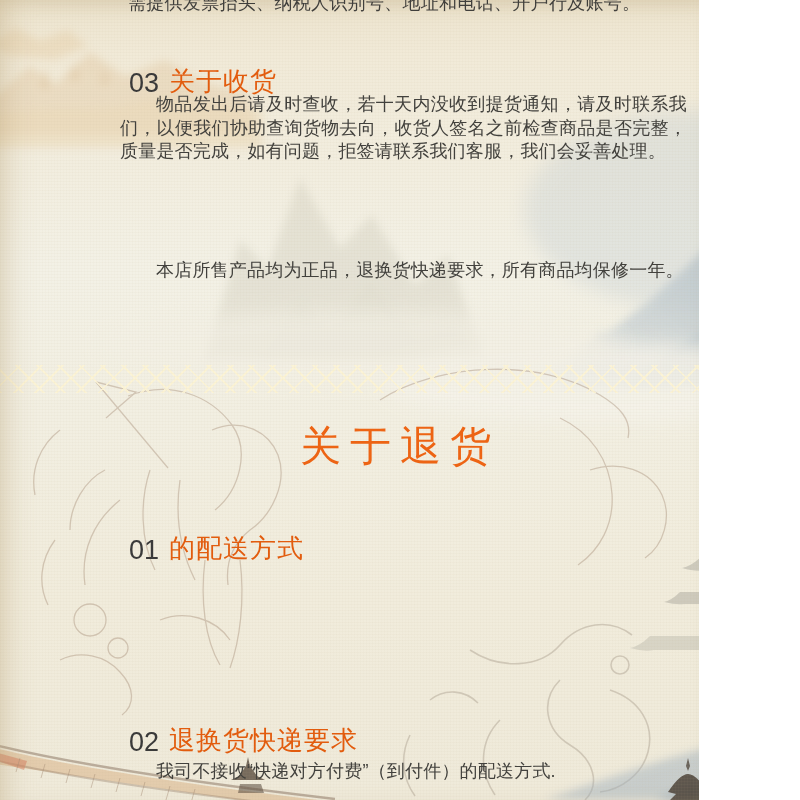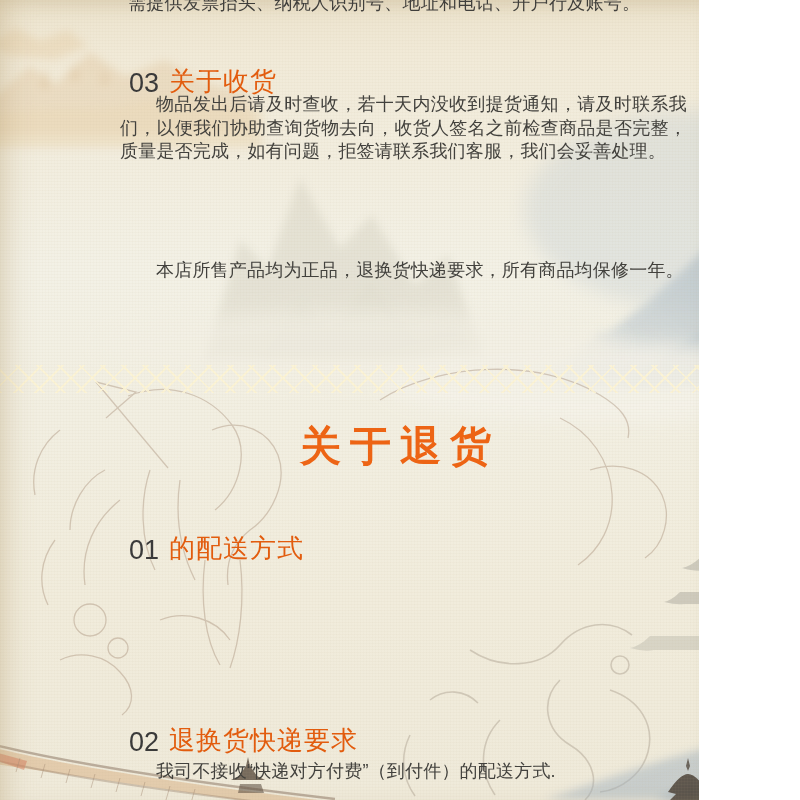--- a/index.html
+++ b/index.html
@@ -18,21 +18,21 @@
       repeating-linear-gradient(-45deg, rgba(252,244,214,.95) 0 2px, rgba(252,244,214,0) 2px 15px);}
   .topline{position:absolute;left:128px;top:-8px;width:580px;margin:0;
     font-size:18px;line-height:23px;letter-spacing:.3px;color:#403f3c;}
   .sec-head{position:absolute;left:129px;display:flex;align-items:flex-end;gap:10px;margin:0;}
   .sec-num{font-size:27px;color:#3a3a3a;}
   .sec-title{font-size:26px;color:#e25c0e;letter-spacing:1px;margin-top:10px;}
   .body-par{position:absolute;left:120px;width:567px;margin:0;
     font-size:18px;line-height:23.5px;letter-spacing:.2px;color:#42413d;
     text-align:justify;text-indent:2em;}
   .banner{position:absolute;left:0;top:421px;width:800px;margin:0;text-align:center;
-    font-family:"Liberation Serif",serif;font-weight:bold;font-size:41px;line-height:51px;
+    font-family:"Liberation Serif",serif;font-weight:normal;font-size:41px;line-height:51px;
     letter-spacing:9px;color:#ed6414;}
 </style>
 </head>
 <body>
 
 <div class="page">
 
   <svg class="art" width="800" height="800" viewBox="0 0 800 800">
     <defs>
       <filter id="b4" x="-30%" y="-30%" width="160%" height="160%">

